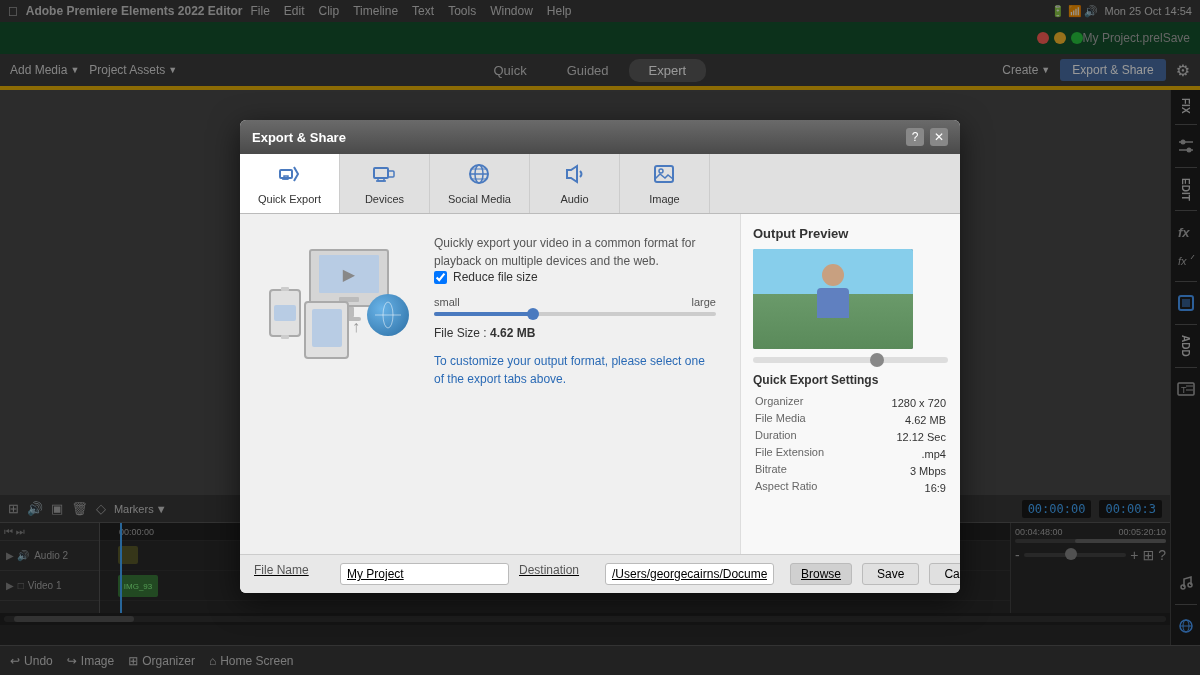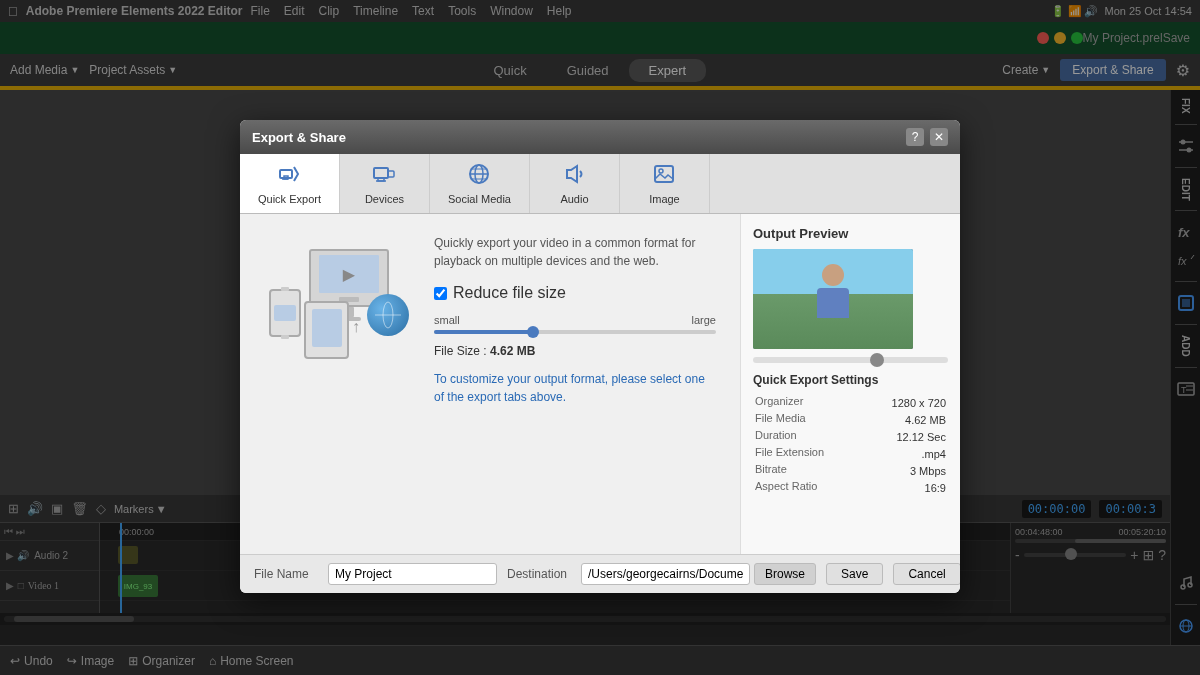--- a/index.html
+++ b/index.html
@@ -62,25 +62,25 @@
     .modal-tab.active { background: white; }
     .modal-tab-icon { font-size: 20px; color: #4a7abf; margin-bottom: 2px; }
     .modal-tab-label { font-size: 11px; color: #333; }
 
     
     .modal-body { display: flex; min-height: 340px; }
     .modal-content { flex: 1; padding: 20px 24px; }
     .modal-right { width: 220px; background: #f8f8f8; border-left: 1px solid #ddd; padding: 12px; }
 
     .watch-anywhere-title { color: #2a6ab5; font-size: 15px; font-weight: 600; margin-bottom: 6px; }
-    .watch-anywhere-desc { color: #555; font-size: 12px; line-height: 1.5; margin-bottom: 14px; }
+    .watch-anywhere-desc { color: #555; font-size: 12px; line-height: 1.5; margin-bottom: 0; }
 
     .checkbox-row { display: flex; align-items: center; gap: 6px; margin-bottom: 12px; }
     .checkbox-row input { cursor: pointer; }
-    .checkbox-row label { font-size: 16px; color: #333; cursor: pointer; }
+    .checkbox-row label { font-size: 12px; color: #333; cursor: pointer; }
 
     .slider-container { margin-bottom: 10px; }
     .slider-labels { display: flex; justify-content: space-between; font-size: 11px; color: #555; margin-bottom: 2px; }
     .slider-track { position: relative; height: 4px; background: #ccc; border-radius: 2px; margin: 4px 0; }
     .slider-fill { height: 100%; background: #4a7abf; width: 35%; border-radius: 2px; }
     .slider-thumb { width: 12px; height: 12px; background: #4a7abf; border-radius: 50%; position: absolute; top: -4px; left: calc(35% - 6px); }
     .file-size-text { font-size: 12px; color: #333; margin-bottom: 12px; }
     .file-size-text strong { font-weight: 600; }
 
     .customize-text { color: #2a6ab5; font-size: 12px; line-height: 1.5; }
@@ -90,21 +90,21 @@
     .preview-img { width: 160px; height: 100px; background: linear-gradient(135deg, #7ab, #345); border-radius: 2px; margin-bottom: 8px; overflow: hidden; position: relative; display: flex; align-items: center; justify-content: center; }
     .slider-bar { width: 100%; height: 6px; background: #ddd; border-radius: 3px; margin-bottom: 10px; position: relative; }
     .slider-handle { width: 14px; height: 14px; background: #888; border-radius: 50%; position: absolute; top: -4px; left: 60%; }
 
     .settings-table { width: 100%; font-size: 11px; }
     .settings-table tr td:first-child { color: #666; padding-right: 6px; padding-bottom: 3px; }
     .settings-table tr td:last-child { color: #333; font-weight: 500; text-align: right; }
 
     
     .modal-footer { background: #e8e8e8; border-top: 1px solid #ccc; padding: 8px 14px; display: flex; align-items: center; gap: 10px; }
-    .footer-field-group { display: flex; align-items: center; gap: 4px; flex: 1; }
+    .footer-field-group { display: flex; gap: 16px; flex: 1; text-decoration: underline; }
     .footer-label { font-size: 12px; color: #555; white-space: nowrap; width: 70px; }
     .footer-input { flex: 1; padding: 3px 6px; border: 1px solid #bbb; border-radius: 3px; font-size: 12px; background: white; }
     .footer-browse-btn { padding: 3px 10px; background: #d0d0d0; border: 1px solid #bbb; border-radius: 3px; font-size: 12px; cursor: pointer; }
     .footer-save-btn { padding: 3px 14px; background: #e0e0e0; border: 1px solid #bbb; border-radius: 3px; font-size: 12px; cursor: pointer; }
     .footer-cancel-btn { padding: 3px 14px; background: #e0e0e0; border: 1px solid #bbb; border-radius: 3px; font-size: 12px; cursor: pointer; }
 
     
     .time-display { background: #1a1a1a; color: #4af; font-size: 12px; padding: 2px 6px; border-radius: 2px; font-family: monospace; }
   </style>
 </head>
@@ -194,21 +194,21 @@
             <span style="color:#888; font-size:10px;">⏮ ⏭</span>
           </div>
           <div style="height:30px; border-bottom:1px solid #444; display:flex; align-items:center; padding:0 6px; gap:4px;">
             <span style="color:#888; font-size:10px;">▶</span>
             <span style="color:#888; font-size:10px;">🔊</span>
             <span style="color:#aaa; font-size:10px;">Audio 2</span>
           </div>
           <div style="height:30px; border-bottom:1px solid #444; display:flex; align-items:center; padding:0 6px; gap:4px;">
             <span style="color:#888; font-size:10px;">▶</span>
             <span style="color:#888; font-size:10px;">□</span>
-            <span style="color:#aaa; font-size:10px;font-family:Liberation Serif, serif;">Video 1</span>
+            <span style="color:#aaa; font-size:10px;">Video 1</span>
           </div>
         </div>
         <div style="flex:1; background:#2a2a2a; position:relative; overflow:hidden;">
           <div style="position:absolute; top:0; bottom:0; left:20px; width:2px; background:#44aaff; z-index:2;"></div>
           <div style="height:18px; border-bottom:1px solid #333; background:#222; display:flex; align-items:center; padding:0 4px;">
             <span style="color:#aaa; font-size:9px; margin-left:15px;">00:00:00</span>
           </div>
           <div style="height:30px; border-bottom:1px solid #333; position:relative;">
             <div style="position:absolute; left:18px; top:5px; width:20px; height:18px; background:#5a5a2a; border-radius:2px;"></div>
           </div>

